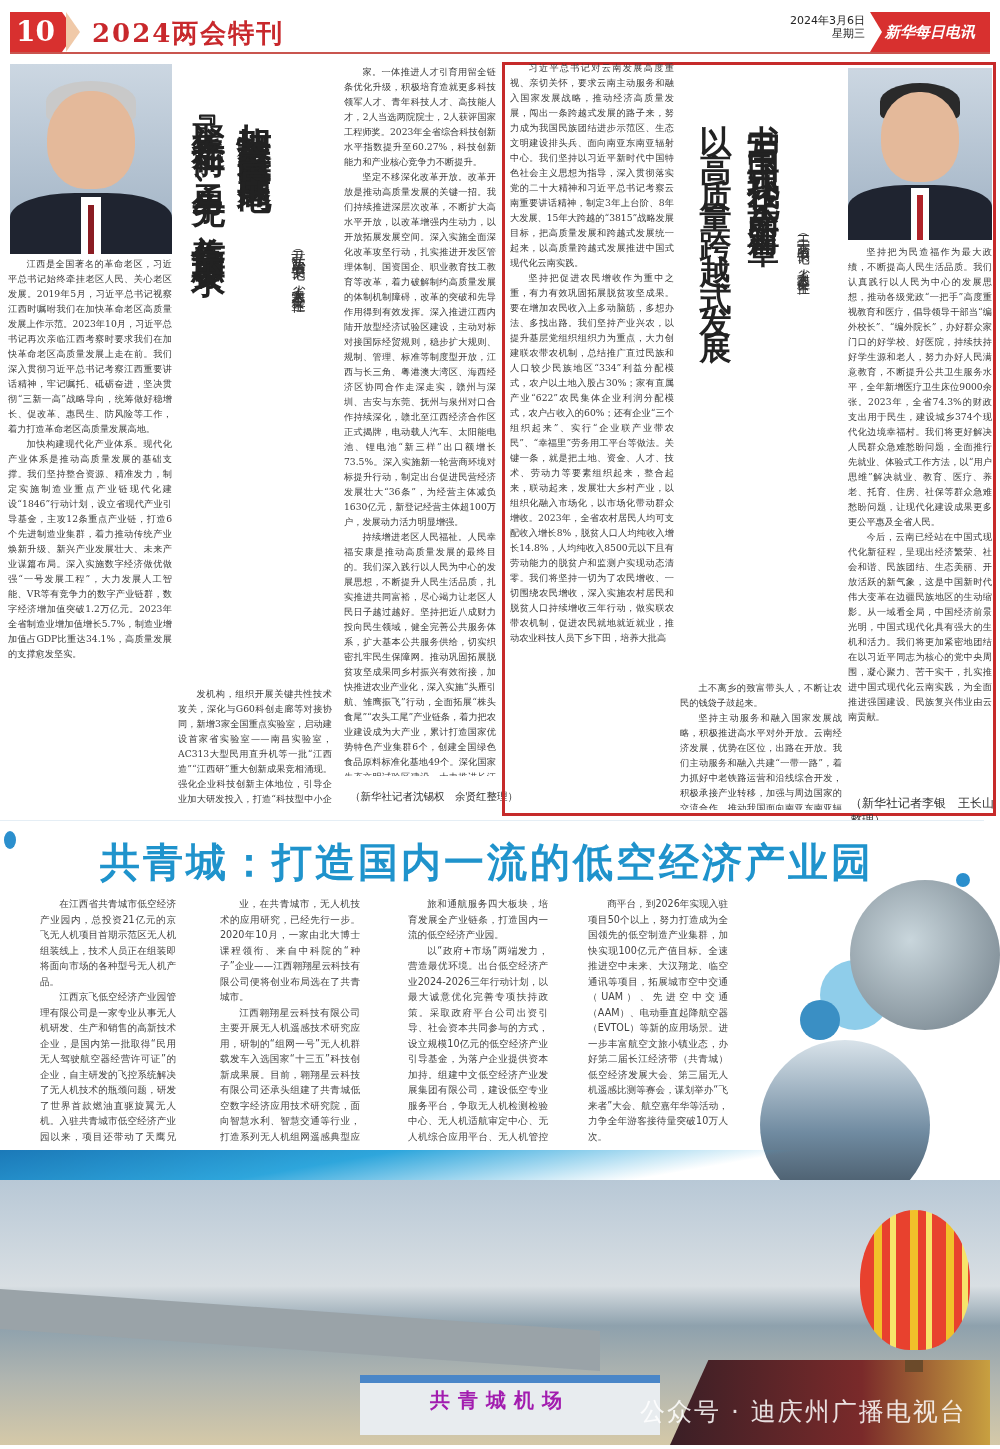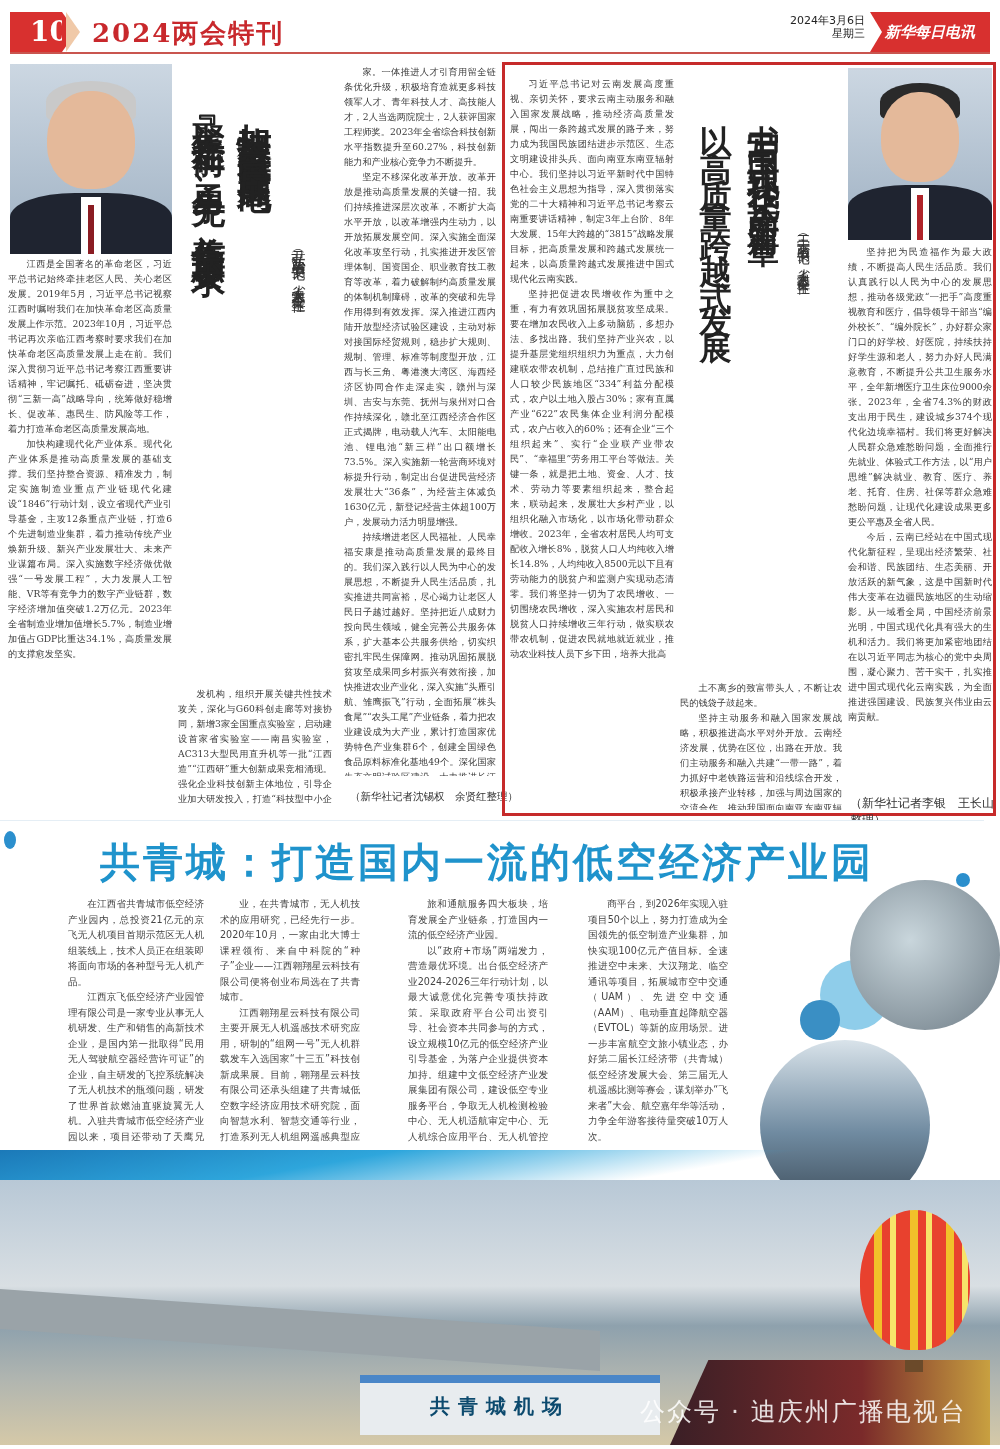--- a/index.html
+++ b/index.html
@@ -1,18 +1,18 @@
 <!DOCTYPE html>
 <html><head>
 <meta charset="utf-8">
 <style>
 *{box-sizing:border-box;margin:0;padding:0}
 body{width:1000px;height:1449px;background:#fff;font-family:"DejaVu Serif",serif;color:#333;position:relative;overflow:hidden}
 .header{position:absolute;left:0;top:0;width:1000px;height:56px}
-.pgnum{position:absolute;left:10px;top:12px;width:52px;height:40px;background:#d8302f;color:#fff;font:bold 28px "DejaVu Serif",serif;line-height:40px;padding-left:20px}
+.pgnum{position:absolute;left:10px;top:12px;width:52px;height:40px;background:#d8302f;color:#fff;font:bold 28px "DejaVu Serif",serif;line-height:40px;padding-left:6px}
 .pgnum:after{content:"";position:absolute;right:-14px;top:0;border-left:14px solid #d8302f;border-top:20px solid transparent;border-bottom:20px solid transparent}
 .chev{position:absolute;left:66px;top:12px;width:0;border-left:14px solid #f0c9a8;border-top:20px solid transparent;border-bottom:20px solid transparent}
 .htitle{position:absolute;left:92px;top:16px;font:bold 26px "DejaVu Serif",serif;color:#c8282c;letter-spacing:2px}
 .hrule{position:absolute;left:10px;top:52px;width:980px;height:2px;background:#c9554f}
 .date{position:absolute;left:790px;top:14px;font:11px "DejaVu Sans",sans-serif;color:#222;text-align:right;line-height:13px}
 .logo{position:absolute;left:870px;top:12px;width:120px;height:40px;background:#d8302f;color:#fff;font:italic bold 15px "DejaVu Serif",serif;line-height:40px;text-align:center}
 .logo:before{content:"";position:absolute;left:0;top:0;border-left:12px solid #fff;border-top:20px solid transparent;border-bottom:20px solid transparent}
 .photo{position:absolute;background:linear-gradient(180deg,#ccd7e2,#9fb1c3);overflow:hidden}
 .photo .face{position:absolute;left:50%;top:14%;width:54%;height:52%;margin-left:-27%;border-radius:48% 48% 44% 44%;background:#e4b99a}
 .photo .hair{position:absolute;left:50%;top:9%;width:56%;height:22%;margin-left:-28%;border-radius:50% 50% 20% 20%;background:#c9c9c9}
@@ -27,21 +27,21 @@
 .redbox{position:absolute;left:502px;top:62px;width:494px;height:754px;border:3px solid #c62a2a}
 .banner{position:absolute;left:0;top:820px;width:984px;height:72px;background:#fff;border-top:1px solid #e5eef5}
 .banner .t{position:absolute;left:100px;top:14px;font:bold 40px "DejaVu Sans",sans-serif;color:#1f93cc;letter-spacing:3px}
 .dot{position:absolute;border-radius:50%;background:#2b8fcd}
 .scol{position:absolute;font-family:"DejaVu Sans",sans-serif;font-size:9.6px;line-height:15.5px;color:#444;text-align:justify;overflow:hidden}
 .scol p{text-indent:2em}
 .wave{position:absolute;left:0;top:1150px;width:1000px;height:60px;background:linear-gradient(170deg,#1b79b8 0%,#2ea6dc 30%,rgba(255,255,255,0) 60%)}
 .bigphoto{position:absolute;left:0;top:1180px;width:1000px;height:265px;background:linear-gradient(180deg,#b8c8d6 0%,#d9dfe3 40%,#8ea1ad 55%,#b0b5b0 75%,#d5c9a8 100%);overflow:hidden}
 .runway{position:absolute;left:0;top:130px;width:600px;height:40px;background:#9aa3a8;transform:skewY(4deg)}
 .terminal{position:absolute;left:360px;top:195px;width:300px;height:60px;background:#e8ecef;border-top:8px solid #4a86c8}
-.terminal .sign{position:absolute;left:70px;top:10px;font:bold 20px "DejaVu Serif",serif;color:#0c4a6e;letter-spacing:8px}
+.terminal .sign{position:absolute;left:70px;top:4px;font:bold 20px "DejaVu Serif",serif;color:#a21caf;letter-spacing:8px}
 .circ{position:absolute;border-radius:50%;overflow:hidden}
 .balloon{position:absolute;left:860px;top:1210px;width:110px;height:140px;border-radius:50% 50% 45% 45%;background:repeating-linear-gradient(90deg,#e8412e 0 14px,#f1c12a 14px 22px,#e8412e 22px 30px,#f7e46a 30px 36px)}
 .basket{position:absolute;left:905px;top:1360px;width:18px;height:12px;background:#6b4a2a}
 .watermark{position:absolute;left:640px;top:1395px;font:25px "DejaVu Sans",sans-serif;color:rgba(255,255,255,.85);letter-spacing:2px}
 .nightphoto{position:absolute;left:670px;top:1360px;width:320px;height:85px;background:linear-gradient(90deg,#3a1f26,#7a2a2a 60%,#c8a040);clip-path:polygon(12% 0,100% 0,100% 100%,0 100%)}
 </style>
 </head>
 <body>
 
 <div class="header">
@@ -77,21 +77,21 @@
   <div class="col" style="left:344px;top:64px;width:152px;height:712px">
       <p>家。一体推进人才引育用留全链条优化升级，积极培育造就更多科技领军人才、青年科技人才、高技能人才，2人当选两院院士，2人获评国家工程师奖。2023年全省综合科技创新水平指数提升至60.27%，科技创新能力和产业核心竞争力不断提升。</p>
       <p>坚定不移深化改革开放。改革开放是推动高质量发展的关键一招。我们持续推进深层次改革，不断扩大高水平开放，以改革增强内生动力，以开放拓展发展空间。深入实施全面深化改革攻坚行动，扎实推进开发区管理体制、国资国企、职业教育技工教育等改革，着力破解制约高质量发展的体制机制障碍，改革的突破和先导作用得到有效发挥。深入推进江西内陆开放型经济试验区建设，主动对标对接国际经贸规则，稳步扩大规则、规制、管理、标准等制度型开放，江西与长三角、粤港澳大湾区、海西经济区协同合作走深走实，赣州与深圳、吉安与东莞、抚州与泉州对口合作持续深化，赣北至江西经济合作区正式揭牌，电动载人汽车、太阳能电池、锂电池“新三样”出口额增长73.5%。深入实施新一轮营商环境对标提升行动，制定出台促进民营经济发展壮大“36条”，为经营主体减负1630亿元，新登记经营主体超100万户，发展动力活力明显增强。</p>
       <p>持续增进老区人民福祉。人民幸福安康是推动高质量发展的最终目的。我们深入践行以人民为中心的发展思想，不断提升人民生活品质，扎实推进共同富裕，尽心竭力让老区人民日子越过越好。坚持把近八成财力投向民生领域，健全完善公共服务体系，扩大基本公共服务供给，切实织密扎牢民生保障网。推动巩固拓展脱贫攻坚成果同乡村振兴有效衔接，加快推进农业产业化，深入实施“头雁引航、雏鹰振飞”行动，全面拓展“株头食尾”“农头工尾”产业链条，着力把农业建设成为大产业，累计打造国家优势特色产业集群6个，创建全国绿色食品原料标准化基地49个。深化国家生态文明试验区建设，大力推进长江大保护攻坚行动，坚决打好蓝天、碧水、净土提升攻坚战，生态环境质量继续保持全国前列。2023年全省城镇、农村居民人均可支配收入分别增长4.2%、7.1%，老区人民获得感、幸福感、安全感不断增强。</p>
     </div>
   <div class="credit" style="left:350px;top:790px">（新华社记者沈锡权　余贤红整理）</div>
 </div>
 
 <div class="redbox"></div>
 <div>
-  <div class="col" style="left:510px;top:76px;width:164px;height:742px">
+  <div class="col" style="left:510px;top:60px;width:164px;height:742px">
       <p>习近平总书记对云南发展高度重视、亲切关怀，要求云南主动服务和融入国家发展战略，推动经济高质量发展，闯出一条跨越式发展的路子来，努力成为我国民族团结进步示范区、生态文明建设排头兵、面向南亚东南亚辐射中心。我们坚持以习近平新时代中国特色社会主义思想为指导，深入贯彻落实党的二十大精神和习近平总书记考察云南重要讲话精神，制定3年上台阶、8年大发展、15年大跨越的“3815”战略发展目标，把高质量发展和跨越式发展统一起来，以高质量跨越式发展推进中国式现代化云南实践。</p>
       <p>坚持把促进农民增收作为重中之重，有力有效巩固拓展脱贫攻坚成果。要在增加农民收入上多动脑筋，多想办法、多找出路。我们坚持产业兴农，以提升基层党组织组织力为重点，大力创建联农带农机制，总结推广直过民族和人口较少民族地区“334”利益分配模式，农户以土地入股占30%；家有直属产业“622”农民集体企业利润分配模式，农户占收入的60%；还有企业“三个组织起来”、实行“企业联产业带农民”、“幸福里”劳务用工平台等做法。关键一条，就是把土地、资金、人才、技术、劳动力等要素组织起来，整合起来，联动起来，发展壮大乡村产业，以组织化融入市场化，以市场化带动群众增收。2023年，全省农村居民人均可支配收入增长8%，脱贫人口人均纯收入增长14.8%，人均纯收入8500元以下且有劳动能力的脱贫户和监测户实现动态清零。我们将坚持一切为了农民增收、一切围绕农民增收，深入实施农村居民和脱贫人口持续增收三年行动，做实联农带农机制，促进农民就地就近就业，推动农业科技人员下乡下田，培养大批高</p>
     </div>
   <div class="vtitle" style="left:742px;top:100px;height:580px;font-size:32px;letter-spacing:9px">书写中国式现代化云南新篇章</div>
   <div class="vtitle" style="left:694px;top:100px;height:580px;font-size:32px;letter-spacing:26px">以高质量跨越式发展</div>
   <div class="vbyline" style="left:794px;top:225px;height:300px;font-size:13px">王宁（云南省委书记、省人大常委会主任）</div>
   <div class="col" style="left:680px;top:680px;width:162px;height:130px">
       <p>土不离乡的致富带头人，不断让农民的钱袋子鼓起来。</p>
       <p>坚持主动服务和融入国家发展战略，积极推进高水平对外开放。云南经济发展，优势在区位，出路在开放。我们主动服务和融入共建“一带一路”，着力抓好中老铁路运营和沿线综合开发，积极承接产业转移，加强与周边国家的交流合作，推动我国面向南亚东南亚辐射中心建设不断取得新进展。2023年，成功举</p>
     </div>
@@ -109,21 +109,21 @@
   <div class="credit" style="left:850px;top:795px;font-size:12px">（新华社记者李银　王长山整理）</div>
 </div>
 
 <div class="banner">
   <div class="dot" style="left:4px;top:10px;width:12px;height:18px"></div>
   <div class="dot" style="left:956px;top:52px;width:14px;height:14px"></div>
   <div class="t">共青城：打造国内一流的低空经济产业园</div>
 </div>
 
 <div>
-  <div class="scol" style="left:68px;top:896px;width:136px;height:250px">
+  <div class="scol" style="left:40px;top:896px;width:136px;height:250px">
       <p>在江西省共青城市低空经济产业园内，总投资21亿元的京飞无人机项目首期示范区无人机组装线上，技术人员正在组装即将面向市场的各种型号无人机产品。</p>
       <p>江西京飞低空经济产业园管理有限公司是一家专业从事无人机研发、生产和销售的高新技术企业，是国内第一批取得“民用无人驾驶航空器经营许可证”的企业，自主研发的飞控系统解决了无人机技术的瓶颈问题，研发了世界首款燃油直驱旋翼无人机。入驻共青城市低空经济产业园以来，项目还带动了天鹰兄弟、凌悦无人机、鼎峰无限等10余家无人机企业集群发展，形成了相对完整的产业链。</p>
     </div>
   <div class="scol" style="left:220px;top:896px;width:140px;height:250px">
       <p>业，在共青城市，无人机技术的应用研究，已经先行一步。2020年10月，一家由北大博士课程领衔、来自中科院的“种子”企业——江西翱翔星云科技有限公司便将创业布局选在了共青城市。</p>
       <p>江西翱翔星云科技有限公司主要开展无人机遥感技术研究应用，研制的“组网一号”无人机群载发车入选国家“十三五”科技创新成果展。目前，翱翔星云科技有限公司还承头组建了共青城低空数字经济应用技术研究院，面向智慧水利、智慧交通等行业，打造系列无人机组网遥感典型应用解决方案，产品实现订单化预销，同时，研究院首在通过技术赋能，带动更多企业聚集，推动更多无人机应用场景打造，助力无人机产业链条进一步延长。</p>
     </div>
   <div class="scol" style="left:408px;top:896px;width:140px;height:250px">
       <p>旅和通航服务四大板块，培育发展全产业链条，打造国内一流的低空经济产业园。</p>
       <p>以“政府+市场”两端发力，营造最优环境。出台低空经济产业2024-2026三年行动计划，以最大诚意优化完善专项扶持政策。采取政府平台公司出资引导、社会资本共同参与的方式，设立规模10亿元的低空经济产业引导基金，为落户企业提供资本加持。组建中文低空经济产业发展集团有限公司，建设低空专业服务平台，争取无人机检测检验中心、无人机适航审定中心、无人机综合应用平台、无人机管控系统等省级平台落户共青城，为产业发展提供全方位保障。</p>

